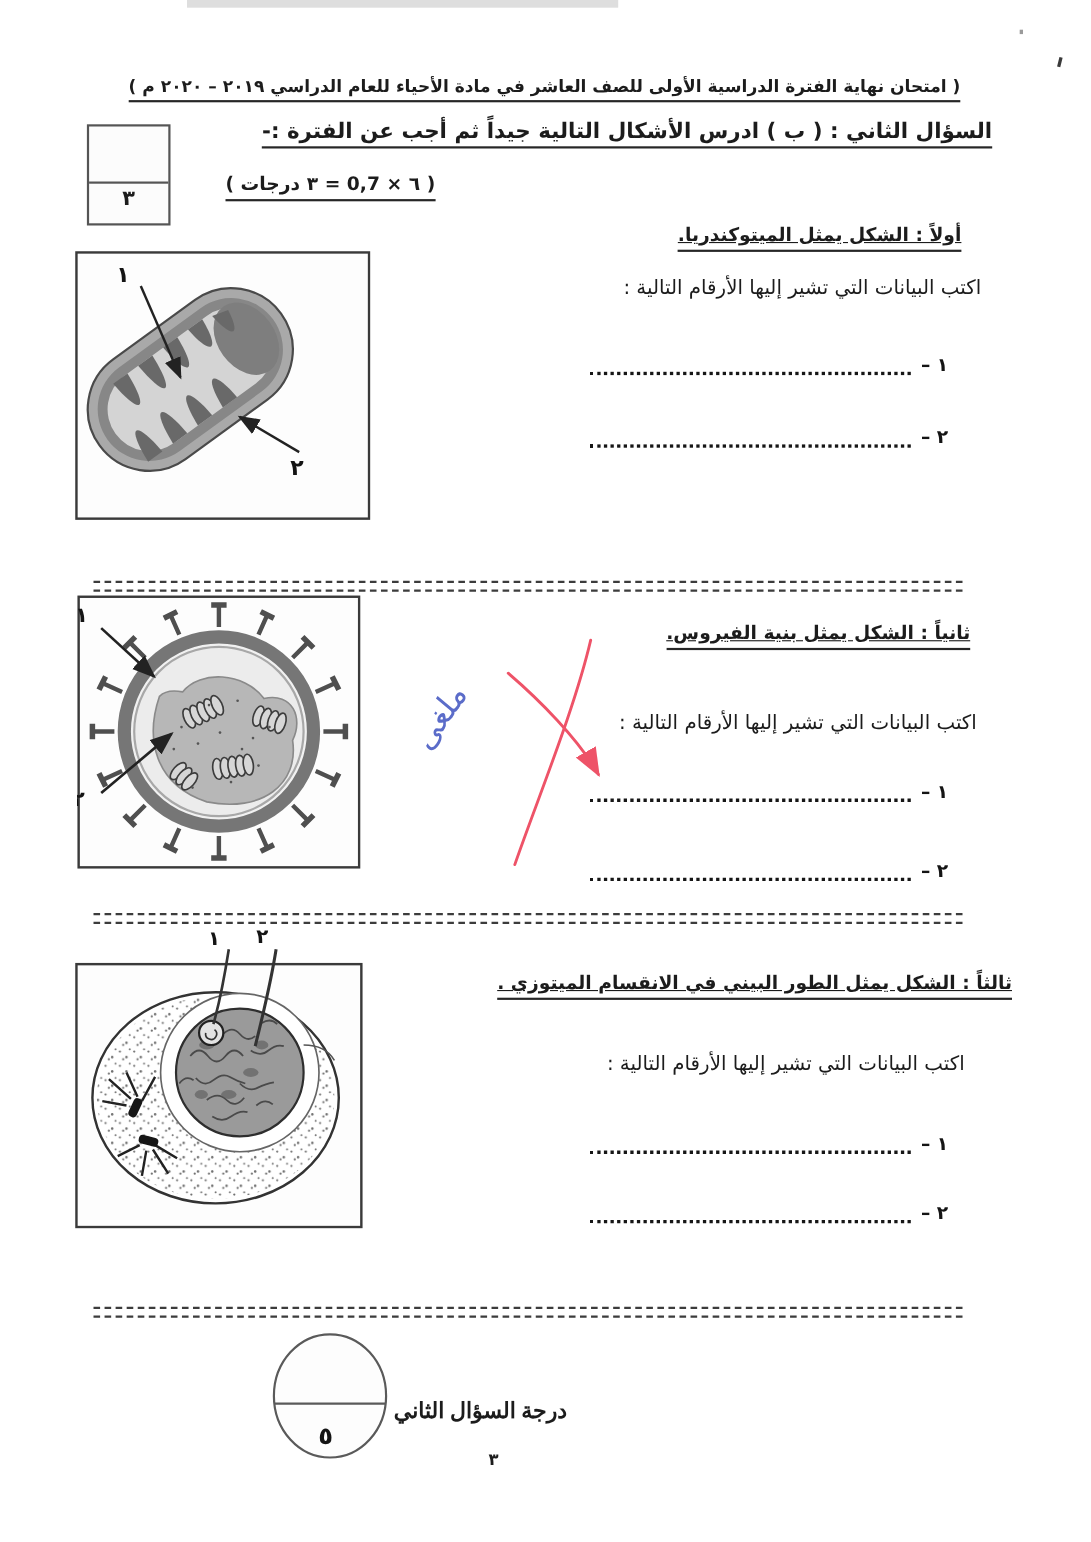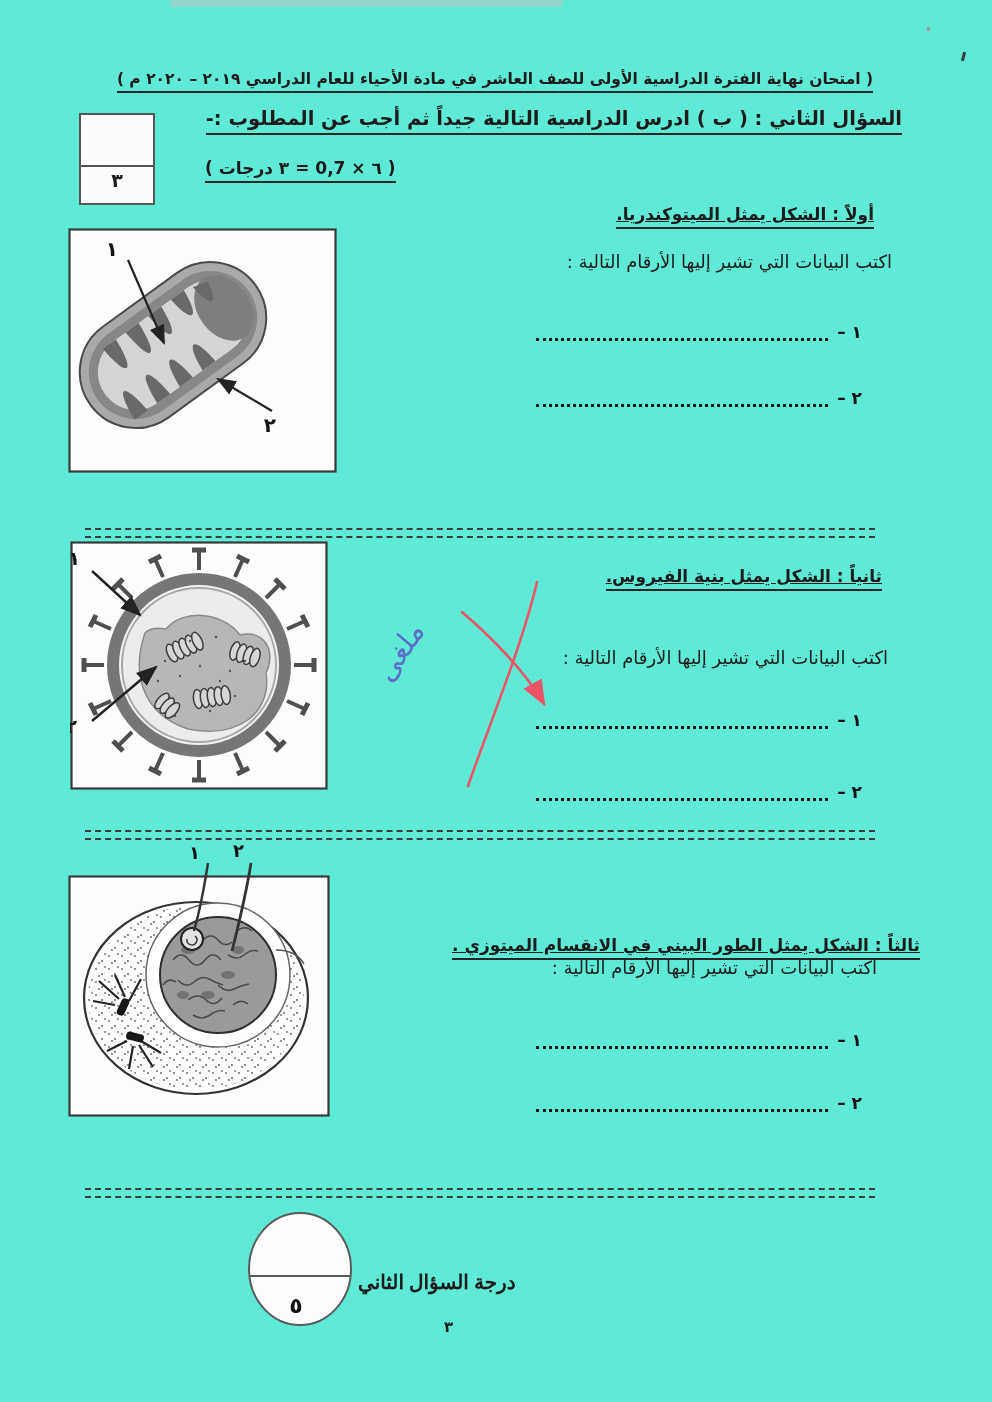--- a/index.html
+++ b/index.html
@@ -1,16 +1,16 @@
 <!DOCTYPE html>
 <html lang="ar" dir="rtl"><head>
 <meta charset="utf-8">
 <style>
   html,body{margin:0;padding:0;background:#888;}
-  .page{position:relative;width:992px;height:1402px;margin:0 auto;background:#5eead4;
+  .page{position:relative;width:992px;height:1402px;margin:0 auto;background:#ffffff;
         overflow:hidden;font-family:"DejaVu Sans",sans-serif;color:#1c1c1c;direction:rtl;}
   .abs{position:absolute;}
   .u{border-bottom:2px solid #262626;padding-bottom:3px;}
   .hdr{font-size:15.5px;font-weight:bold;text-align:center;}
   .title{font-size:19.5px;font-weight:bold;}
   .points{font-size:17px;font-weight:bold;}
   .s-heading{font-size:17px;font-weight:bold;text-decoration:underline;}
   .s-prompt{font-size:18px;font-weight:normal;}
   .answer{position:absolute;right:130px;display:flex;align-items:flex-end;gap:9px;direction:rtl;}
   .answer-num{font-weight:bold;font-size:17px;color:#141414;line-height:1;}
@@ -41,21 +41,21 @@
   <div class="abs hdr" style="top:70px;left:110px;width:770px;">
     <span class="u">( امتحان نهاية الفترة الدراسية الأولى للصف العاشر في مادة الأحياء للعام الدراسي ٢٠١٩ – ٢٠٢٠ م )</span>
   </div>
 
   <div class="scorebox">
     <div class="half"></div>
     <div class="val">٣</div>
   </div>
 
   <div class="abs title" style="top:107px;right:90px;">
-    <span class="u">السؤال الثاني : ( ب ) ادرس الدراسية التالية جيداً ثم أجب عن المطلوب :-</span>
+    <span class="u">السؤال الثاني : ( ب ) ادرس الأشكال التالية جيداً ثم أجب عن الفترة :-</span>
   </div>
   <div class="abs points" style="top:158px;left:205px;direction:rtl;">
     <span class="u">( ٦ × 0,7 = ٣ درجات )</span>
   </div>
 
   <div class="abs s-heading" style="top:204px;right:118px;">
     <span class="u">أولاً : الشكل يمثل الميتوكندريا.</span>
   </div>
   <div class="abs s-prompt" style="top:251px;right:100px;">اكتب البيانات التي تشير إليها الأرقام التالية :</div>
 
@@ -176,21 +176,21 @@
         <path d="M0,0 L10,4 L0,8 Z" fill="#ee5368"></path>
       </marker>
     </defs>
     <path d="M99,14 C84,78 50,160 30,218" stroke="#ee5368" stroke-width="2.6" fill="none" stroke-linecap="round"></path>
     <path d="M24,44 C52,68 88,104 106,136" stroke="#ee5368" stroke-width="2.6" fill="none" stroke-linecap="round" marker-end="url(#rah)"></path>
   </svg>
   <div class="cancel-note">ملغى</div>
 
   <div class="divider" style="top:830px;"></div>
 
-  <div class="abs s-heading" style="top:935px;right:72px;">
+  <div class="abs s-heading" style="top:884px;right:72px;">
     <span class="u">ثالثاً : الشكل يمثل الطور البيني في الانقسام الميتوزي .</span>
   </div>
   <div class="abs s-prompt" style="top:957px;right:115px;">اكتب البيانات التي تشير إليها الأرقام التالية :</div>
 
   <div class="answer" style="top:1032px;">
     <span class="answer-num">١ –</span>
     <span class="answer-dots"></span>
   </div>
   <div class="answer" style="top:1095px;">
     <span class="answer-num">٢ –</span>

